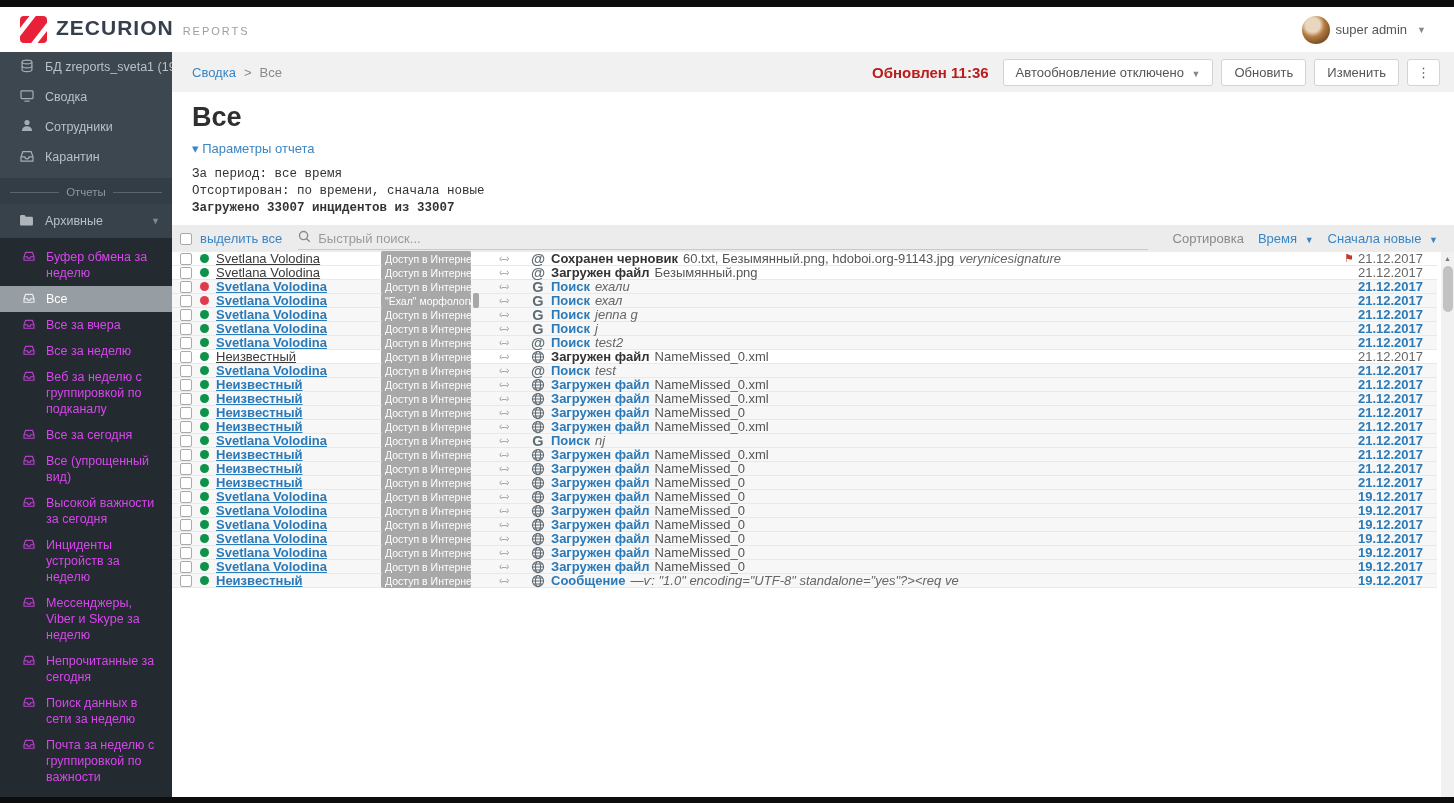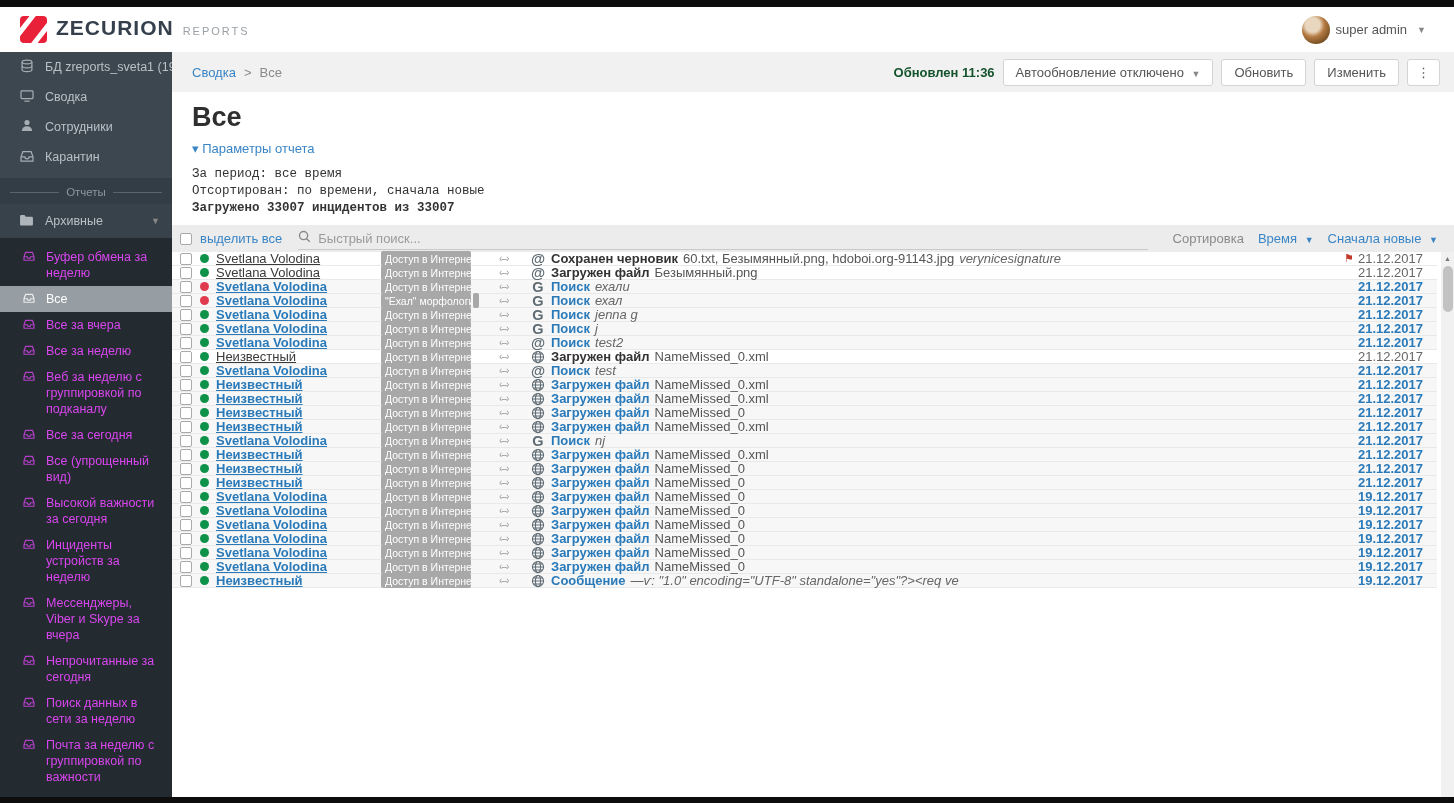--- a/index.html
+++ b/index.html
@@ -44,21 +44,21 @@
   .sub-item .icn { flex:0 0 14px; text-align:center; opacity:.8; margin-top:0; }
   .sub-item.selected { background:#969da3; color:#fff; }
 
   
   .main { position:absolute; top:52px; left:172px; width:1282px; height:745px; background:#fff; }
   .crumb-bar { height:40px; background:#f1f1f1; display:flex; align-items:center;
                justify-content:space-between; padding:0 14px 0 20px; }
   .crumbs { font-size:13px; color:#8a8a8a; display:flex; gap:8px; align-items:center; }
   .crumbs a { color:#3a85c6; text-decoration:none; cursor:pointer; }
   .crumb-right { display:flex; align-items:center; gap:8px; }
-  .updated { font-size:13px; font-weight:bold; color:#14532d; margin-right:0; }
+  .updated { font-size:15px; font-weight:bold; color:#b91c1c; margin-right:6px; }
   .tb-btn { background:#fff; border:1px solid #d4d4d4; border-radius:3px; color:#555;
             font-size:13px; padding:5px 12px; cursor:pointer; }
   .dots-btn { padding:5px 9px; letter-spacing:0; }
 
   .page-head { padding:10px 0 0 20px; }
   .page-title { font-size:27px; font-weight:bold; color:#2f2f2f; }
   .params-link { font-size:13px; color:#3a85c6; margin-top:8px; display:inline-block; cursor:pointer; }
   .report-meta { font-size:12.5px; color:#333; margin-top:9px; line-height:17px;font-family:Liberation Mono, monospace; }
   .report-meta .bold { font-weight:bold; }
 
@@ -274,21 +274,21 @@
       <span class="s-lbl">Инциденты устройств за неделю</span>
     </div>
 
     <div class="sub-item">
       <span class="icn">
         <svg width="12" height="10" viewBox="0 0 16 14">
             <path d="M1 8l2.2-6h9.6L15 8v5H1z" fill="none" stroke="currentColor" stroke-width="1.6"></path>
             <path d="M1 8h4.5c0 1.4 1.1 2.3 2.5 2.3S10.5 9.4 10.5 8H15" fill="none" stroke="currentColor" stroke-width="1.6"></path>
           </svg>
       </span>
-      <span class="s-lbl">Мессенджеры, Viber и Skype за вчера</span>
+      <span class="s-lbl">Мессенджеры, Viber и Skype за неделю</span>
     </div>
 
     <div class="sub-item">
       <span class="icn">
         <svg width="12" height="10" viewBox="0 0 16 14">
             <path d="M1 8l2.2-6h9.6L15 8v5H1z" fill="none" stroke="currentColor" stroke-width="1.6"></path>
             <path d="M1 8h4.5c0 1.4 1.1 2.3 2.5 2.3S10.5 9.4 10.5 8H15" fill="none" stroke="currentColor" stroke-width="1.6"></path>
           </svg>
       </span>
       <span class="s-lbl">Непрочитанные за сегодня</span>

